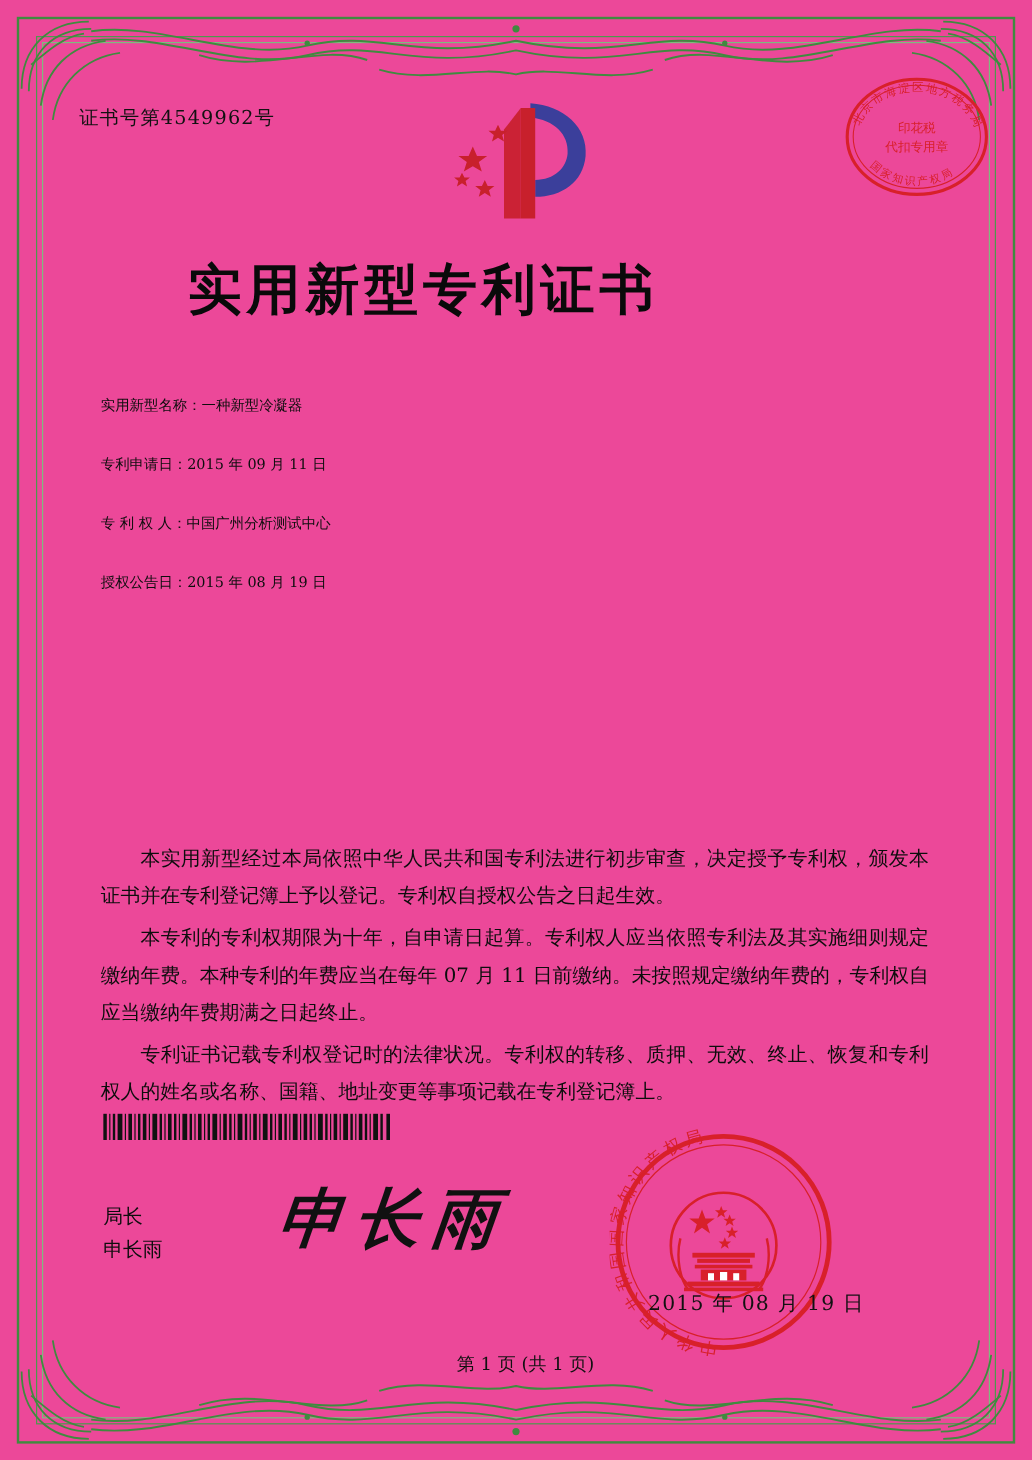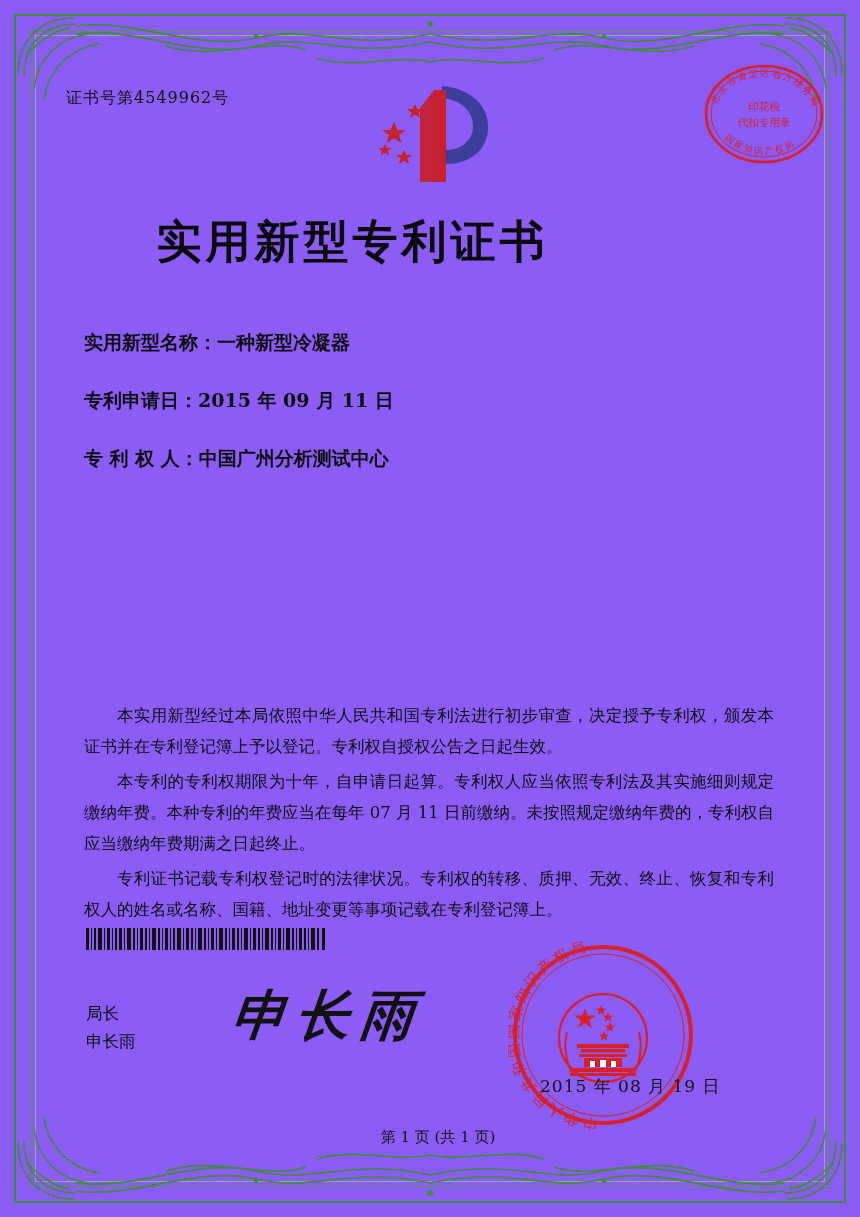--- a/index.html
+++ b/index.html
@@ -7,21 +7,21 @@
     padding: 0;
     background: #ffffff;
   }
   body {
     font-family: "DejaVu Sans", "Liberation Sans", sans-serif;
   }
   .page {
     position: relative;
     width: 860px;
     height: 1217px;
-    background: #8b5cf6;
+    background: #ec4899;
     overflow: hidden;
   }
 
   
   .border-outer {
     position: absolute;
     left: 14px;
     top: 14px;
     width: 832px;
     height: 1189px;
@@ -107,26 +107,25 @@
   }
 
   
   .fields {
     position: absolute;
     left: 84px;
     top: 330px;
     width: 700px;
   }
   .field-row {
-    font-size: 19px;
+    font-size: 12px;
     color: #0d0d0d;
     margin-bottom: 32px;
     font-family: "DejaVu Serif", "Liberation Serif", serif;
     white-space: nowrap;
-    font-weight: bold;
   }
   .field-label {
     display: inline-block;
   }
   .field-value {
     display: inline;
   }
 
   
   .body-text {
@@ -319,20 +318,23 @@
 
   <div class="fields">
     <div class="field-row">
       <span class="field-label">实用新型名称：</span><span class="field-value">一种新型冷凝器</span>
     </div>
     <div class="field-row">
       <span class="field-label">专利申请日：</span><span class="field-value">2015 年 09 月 11 日</span>
     </div>
     <div class="field-row">
       <span class="field-label">专 利 权 人：</span><span class="field-value">中国广州分析测试中心</span>
+    </div>
+    <div class="field-row">
+      <span class="field-label">授权公告日：</span><span class="field-value">2015 年 08 月 19 日</span>
     </div>
   </div>
 
   <div class="body-text">
     <p>本实用新型经过本局依照中华人民共和国专利法进行初步审查，决定授予专利权，颁发本证书并在专利登记簿上予以登记。专利权自授权公告之日起生效。</p>
     <p>本专利的专利权期限为十年，自申请日起算。专利权人应当依照专利法及其实施细则规定缴纳年费。本种专利的年费应当在每年 07 月 11 日前缴纳。未按照规定缴纳年费的，专利权自应当缴纳年费期满之日起终止。</p>
     <p>专利证书记载专利权登记时的法律状况。专利权的转移、质押、无效、终止、恢复和专利权人的姓名或名称、国籍、地址变更等事项记载在专利登记簿上。</p>
   </div>
 
   <svg class="barcode" viewBox="0 0 240 22" preserveAspectRatio="none">

